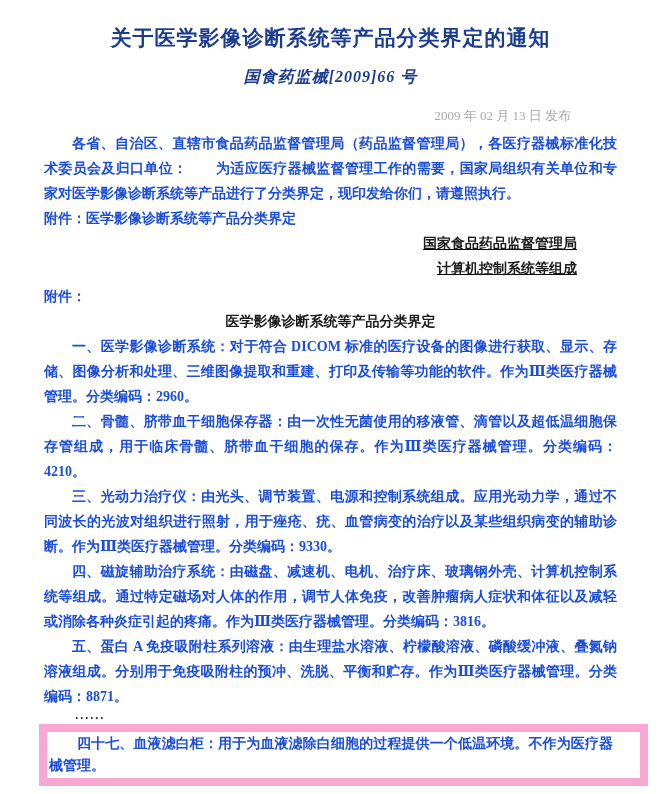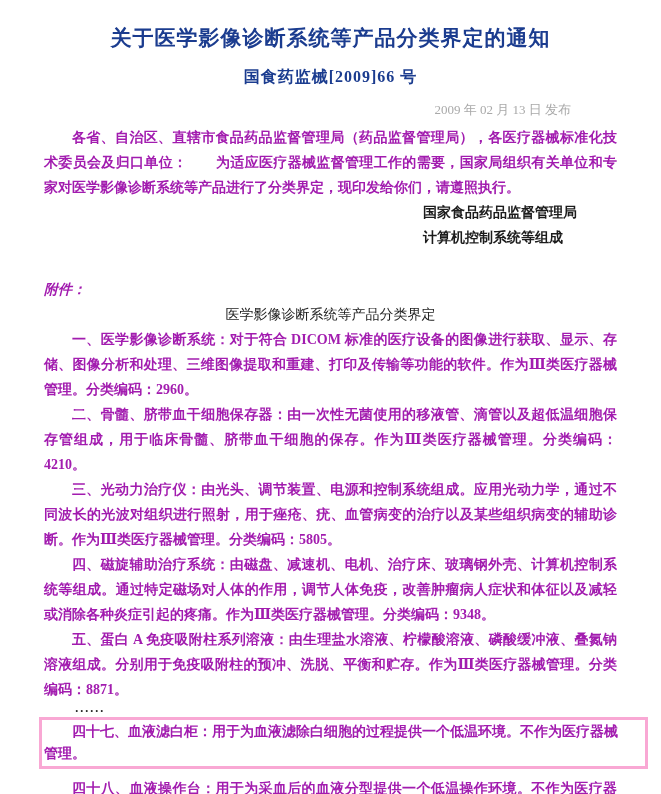--- a/index.html
+++ b/index.html
@@ -25,105 +25,108 @@
     letter-spacing: 1px;
   }
   .doc-number {
     margin-top: 14px;
     font-size: 16px;
     line-height: 22px;
     font-weight: bold;
     text-align: center;
     color: #1b3c8f;
     letter-spacing: 1px;
+    font-style: italic;
   }
   .pub-date {
-    margin-top: 14px;
+    margin-top: 20px;
     font-size: 13px;
     line-height: 16px;
     text-align: right;
     padding-right: 46px;
     color: #a9a9a9;
     font-weight: normal;
   }
   .para {
     margin: 0;
     font-size: 14px;
     line-height: 25px;
     font-weight: bold;
-    color: #a21caf;
+    color: #1d4ed8;
     text-align: justify;
   }
   .indent { text-indent: 2em; }
   .first-para { margin-top: 7px; }
   .sig-block {
     width: fit-content;
     margin: 0 40px 0 auto;
-    text-align: left;
+    text-align: right;
+    text-decoration: underline;
   }
   .sig-line {
     font-size: 14px;
     line-height: 25px;
     font-weight: bold;
     color: #1c1c1c;
   }
-  .attach-label { margin-top: 27px; font-style: italic; }
+  .attach-label { margin-top: 3px; }
   .attach-heading {
     font-size: 14px;
     line-height: 25px;
-    font-weight: normal;
+    font-weight: bold;
     color: #1c1c1c;
     text-align: center;
   }
   .ellipsis-line {
     margin-left: 2.6em;
     font-size: 12px;
     line-height: 13px;
     font-weight: bold;
     color: #1c1c1c;
     letter-spacing: 2px;
   }
   .highlight-box {
-    border: 3px solid #f9a8d4;
+    border: 8px solid #f9a8d4;
     margin: 2px -31px 0 -5px;
     padding: 1px 27px 2px 2px;
   }
   .highlight-box .para { line-height: 21.5px; }
   .trailing-para { margin-top: 7px; }
 </style>
 </head>
 <body>
 
 <div class="page">
 
   <h1 class="doc-title">关于医学影像诊断系统等产品分类界定的通知</h1>
 
   <div class="doc-number">国食药监械[2009]66 号</div>
 
   <div class="pub-date">2009 年 02 月 13 日 发布</div>
 
   <p class="para indent first-para">各省、自治区、直辖市食品药品监督管理局（药品监督管理局），各医疗器械标准化技术委员会及归口单位：　　为适应医疗器械监督管理工作的需要，国家局组织有关单位和专家对医学影像诊断系统等产品进行了分类界定，现印发给你们，请遵照执行。</p>
 
+  <p class="para">附件：医学影像诊断系统等产品分类界定</p>
 
   <div class="sig-block">
     <div class="sig-line">国家食品药品监督管理局</div>
     <div class="sig-line">计算机控制系统等组成</div>
   </div>
 
   <p class="para attach-label">附件：</p>
 
   <div class="attach-heading">医学影像诊断系统等产品分类界定</div>
 
   <p class="para indent">一、医学影像诊断系统：对于符合 DICOM 标准的医疗设备的图像进行获取、显示、存储、图像分析和处理、三维图像提取和重建、打印及传输等功能的软件。作为Ⅲ类医疗器械管理。分类编码：2960。</p>
 
   <p class="para indent">二、骨髓、脐带血干细胞保存器：由一次性无菌使用的移液管、滴管以及超低温细胞保存管组成，用于临床骨髓、脐带血干细胞的保存。作为Ⅲ类医疗器械管理。分类编码：4210。</p>
 
-  <p class="para indent">三、光动力治疗仪：由光头、调节装置、电源和控制系统组成。应用光动力学，通过不同波长的光波对组织进行照射，用于痤疮、疣、血管病变的治疗以及某些组织病变的辅助诊断。作为Ⅲ类医疗器械管理。分类编码：5805。</p>
+  <p class="para indent">三、光动力治疗仪：由光头、调节装置、电源和控制系统组成。应用光动力学，通过不同波长的光波对组织进行照射，用于痤疮、疣、血管病变的治疗以及某些组织病变的辅助诊断。作为Ⅲ类医疗器械管理。分类编码：9330。</p>
 
-  <p class="para indent">四、磁旋辅助治疗系统：由磁盘、减速机、电机、治疗床、玻璃钢外壳、计算机控制系统等组成。通过特定磁场对人体的作用，调节人体免疫，改善肿瘤病人症状和体征以及减轻或消除各种炎症引起的疼痛。作为Ⅲ类医疗器械管理。分类编码：9348。</p>
+  <p class="para indent">四、磁旋辅助治疗系统：由磁盘、减速机、电机、治疗床、玻璃钢外壳、计算机控制系统等组成。通过特定磁场对人体的作用，调节人体免疫，改善肿瘤病人症状和体征以及减轻或消除各种炎症引起的疼痛。作为Ⅲ类医疗器械管理。分类编码：3816。</p>
 
   <p class="para indent">五、蛋白 A 免疫吸附柱系列溶液：由生理盐水溶液、柠檬酸溶液、磷酸缓冲液、叠氮钠溶液组成。分别用于免疫吸附柱的预冲、洗脱、平衡和贮存。作为Ⅲ类医疗器械管理。分类编码：8871。</p>
 
   <div class="ellipsis-line">......</div>
 
   <div class="highlight-box">
     <p class="para indent">四十七、血液滤白柜：用于为血液滤除白细胞的过程提供一个低温环境。不作为医疗器械管理。</p>
   </div>
 
   <p class="para indent trailing-para">四十八、血液操作台：用于为采血后的血液分型提供一个低温操作环境。不作为医疗器械管理。</p>

